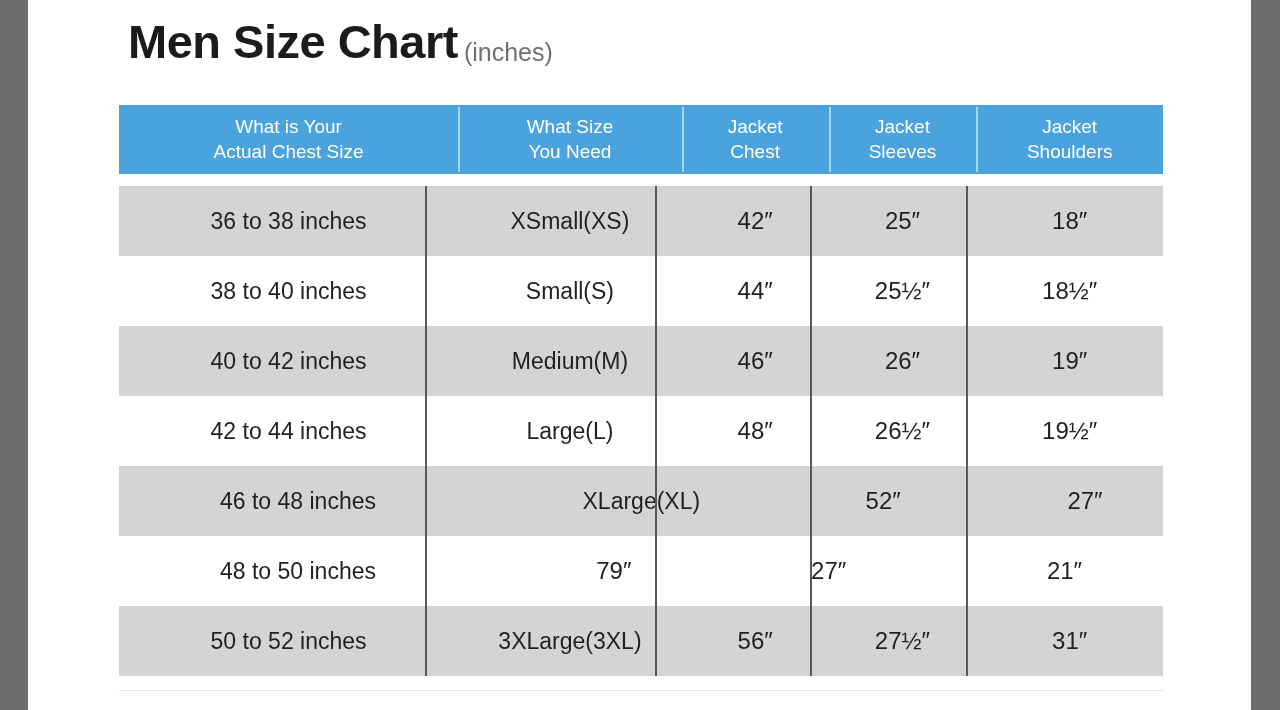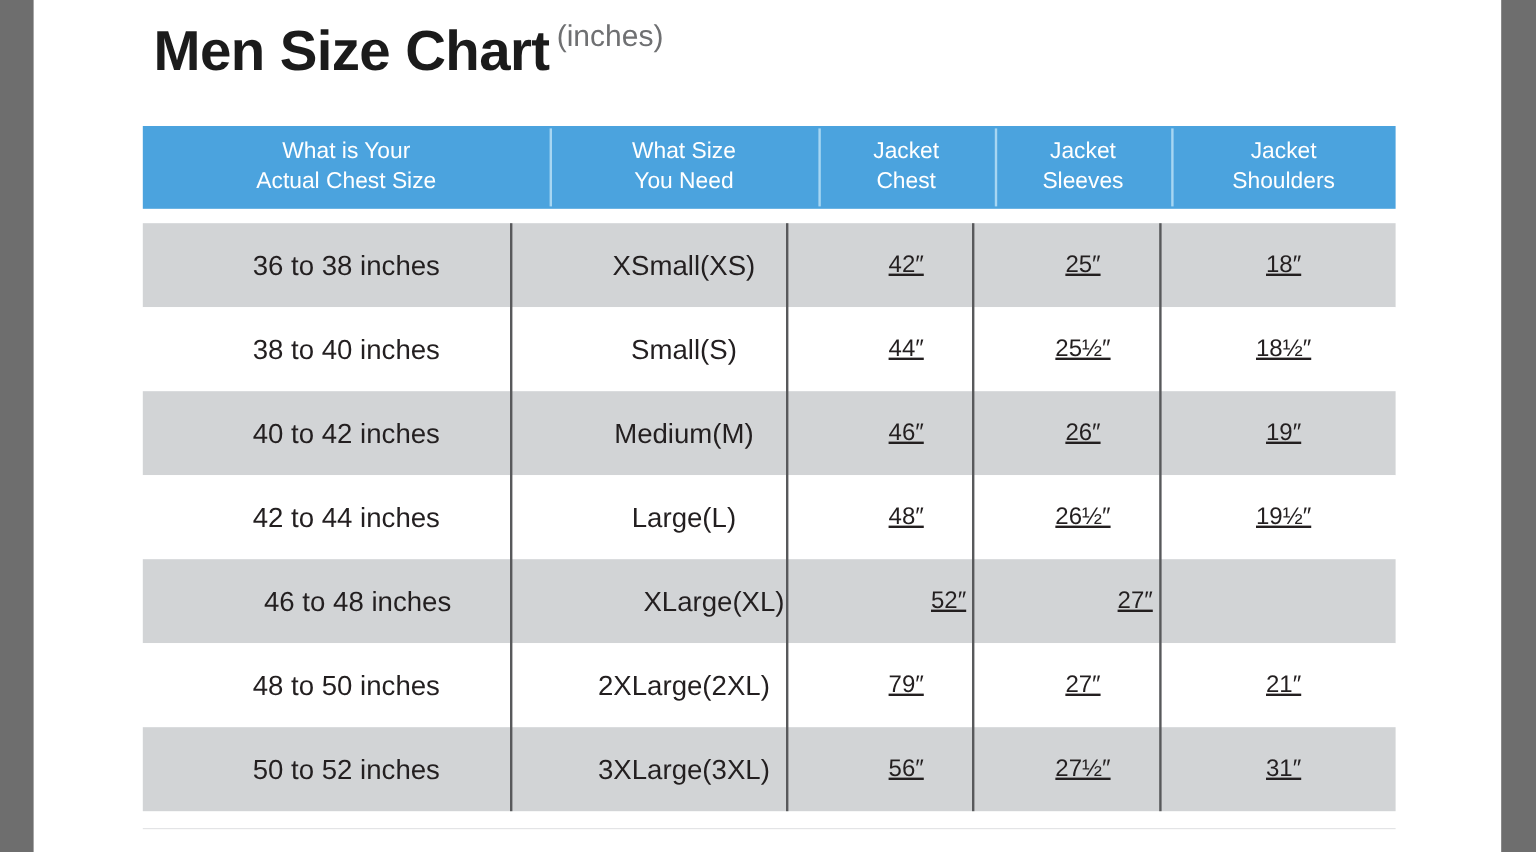--- a/index.html
+++ b/index.html
@@ -34,21 +34,21 @@
     height: 710px;
     background: #ffffff;
   }
 
   
   .title-row {
     position: absolute;
     left: 100px;
     top: 18px;
     display: flex;
-    align-items: flex-start;
+    align-items: flex-end;
     white-space: nowrap;
   }
   .title-main {
     font-size: 47px;
     font-weight: 700;
     color: #1b1b1b;
     letter-spacing: -0.5px;
     line-height: 1;
   }
   .title-sub {
@@ -111,32 +111,33 @@
     width: 2px;
     background: #a7d6f2;
   }
   .hdr-line { display: block; }
 
   
   .body-rows { position: relative; }
 
   .data-row {
     height: 70px;
+    justify-content: space-between;
   }
   .data-row.shaded { background: #d2d4d6; }
   .data-row.plain  { background: #ffffff; }
 
   .data-row .cell {
     font-size: 23px;
     color: #231f20;
     font-weight: 400;
     position: relative;
     z-index: 2;
   }
-  .data-row .cell.measure { font-size: 20px; text-decoration: underline; }
+  .data-row .cell.measure { font-size: 24px; }
 
   
   .vline {
     position: absolute;
     top: 0;
     bottom: 0;
     width: 2px;
     background: #58595b;
     z-index: 3;
     pointer-events: none;
@@ -230,21 +231,20 @@
 
       <div class="row data-row shaded">
         <div class="cell c0">46 to 48 inches</div>
         <div class="cell c1">XLarge(XL)</div>
         <div class="cell c2 measure">52″</div>
         <div class="cell c3 measure">27″</div>
       </div>
 
       <div class="row data-row plain">
         <div class="cell c0">48 to 50 inches</div>
-        <div class="cell c1">2XLarge(2XL)</div>
         <div class="cell c2 measure">79″</div>
         <div class="cell c3 measure">27″</div>
         <div class="cell c4 measure">21″</div>
       </div>
 
       <div class="row data-row shaded">
         <div class="cell c0">50 to 52 inches</div>
         <div class="cell c1">3XLarge(3XL)</div>
         <div class="cell c2 measure">56″</div>
         <div class="cell c3 measure">27½″</div>

